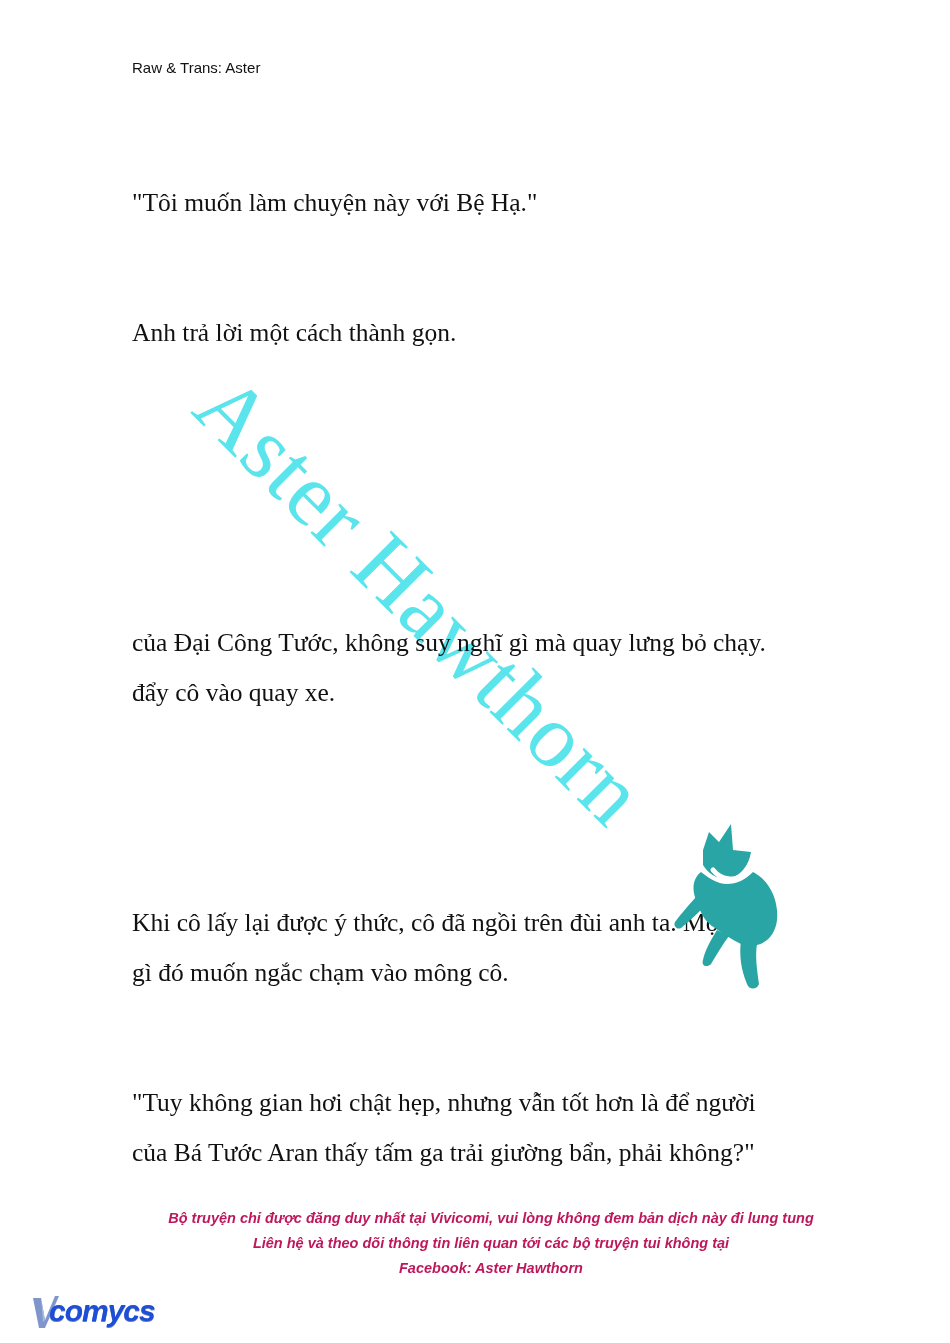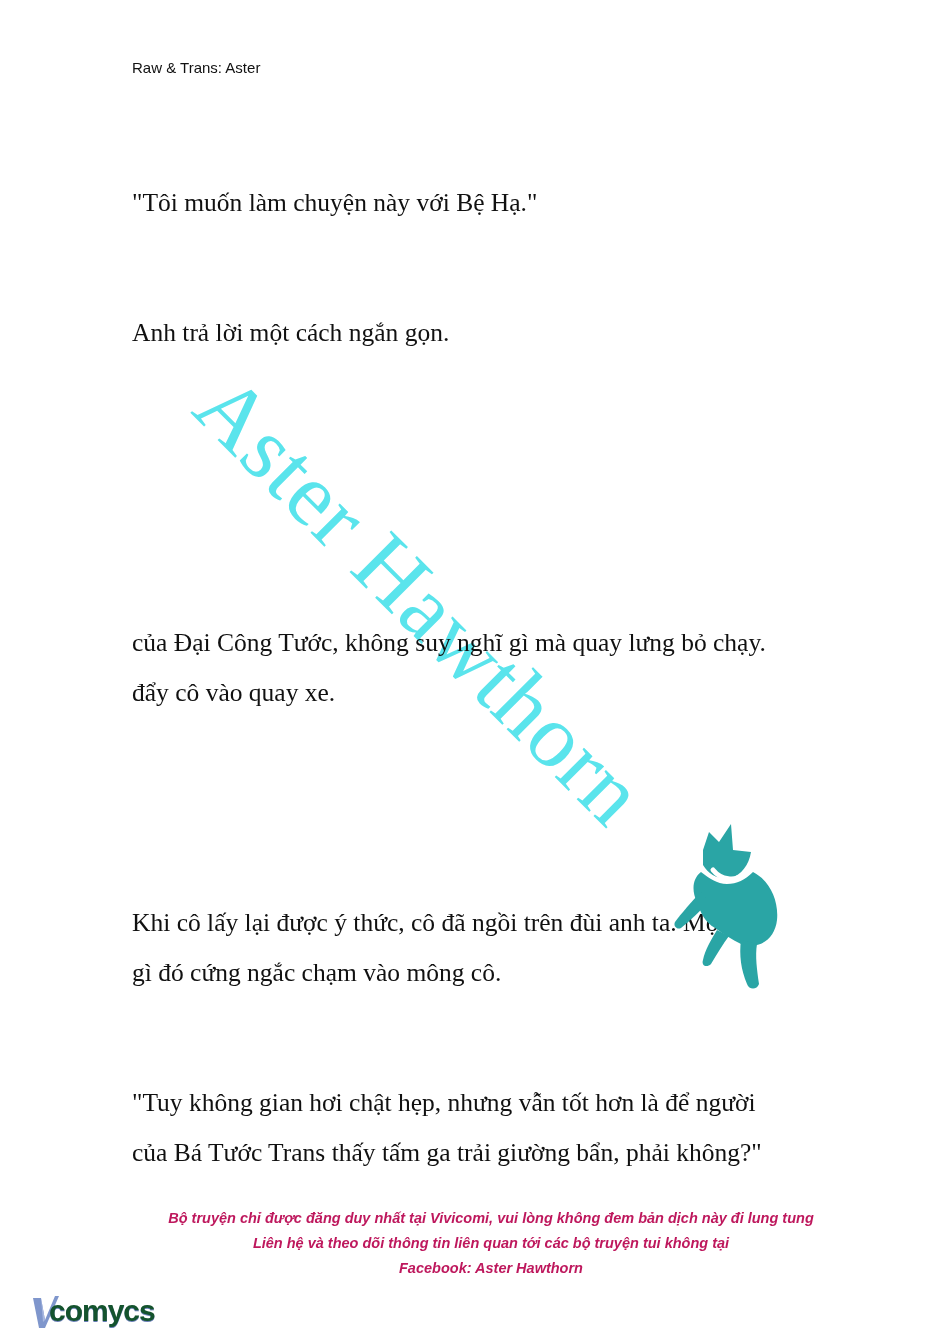--- a/index.html
+++ b/index.html
@@ -83,24 +83,25 @@
       left: 15px;
       top: 1292px;
       width: 130px;
       height: 44px;
     }
     .logo-text {
       position: absolute;
       left: 18px;
       top: 2px;
       font-family: "Liberation Sans", sans-serif;
+      font-style: italic;
       font-weight: bold;
       font-size: 30px;
       letter-spacing: -1px;
-      color: #14532d;
+      color: #1d4ed8;
       text-shadow: 0 1px 0 #6a7fb8;
     }
     .logo-v {
       position: absolute;
       left: 0; top: 0;
     }
   </style>
 </head>
 <body>
 
@@ -108,37 +109,37 @@
 
   <div class="header">Raw &amp; Trans: Aster</div>
 
   <div class="watermark">Aster Hawthorn</div>
 
   <div class="para" style="top:178px">
     <span class="line">"Tôi muốn làm chuyện này với Bệ Hạ."</span>
   </div>
 
   <div class="para" style="top:308px">
-    <span class="line">Anh trả lời một cách ngắn gọn.</span>
+    <span class="line">Anh trả lời một cách thành gọn.</span>
   </div>
 
 
   <div class="para" style="top:618px">
     <span class="line">của Đại Công Tước, không suy nghĩ gì mà quay lưng bỏ chạy.</span>
     <span class="line">đẩy cô vào quay xe.</span>
   </div>
 
   <div class="para" style="top:898px">
     <span class="line">Khi cô lấy lại được ý thức, cô đã ngồi trên đùi anh ta. Một thứ</span>
-    <span class="line">gì đó cứng ngắc chạm vào mông cô.</span>
+    <span class="line">gì đó muốn ngắc chạm vào mông cô.</span>
   </div>
 
   <div class="para" style="top:1078px">
     <span class="line">"Tuy không gian hơi chật hẹp, nhưng vẫn tốt hơn là để người</span>
-    <span class="line">của Bá Tước Trans thấy tấm ga trải giường bẩn, phải không?"</span>
+    <span class="line">của Bá Tước Aran thấy tấm ga trải giường bẩn, phải không?"</span>
   </div>
 
   <div class="cat">
     <svg width="130" height="185" viewBox="0 0 130 185">
       <g fill="#2aa5a5">
 
         <path d="M32 40 L38 22 L48 32 L60 14 L62 40 L80 42 C78 55 70 65 60 68 C48 70 38 65 32 55 Z"></path>
 
         <path d="M30 62 C22 68 20 80 26 92 C30 104 34 112 44 118 C52 124 62 130 70 134 C90 140 104 128 106 110 C108 90 98 70 82 62 C74 70 66 74 56 74 C46 74 38 68 30 62 Z"></path>
 

